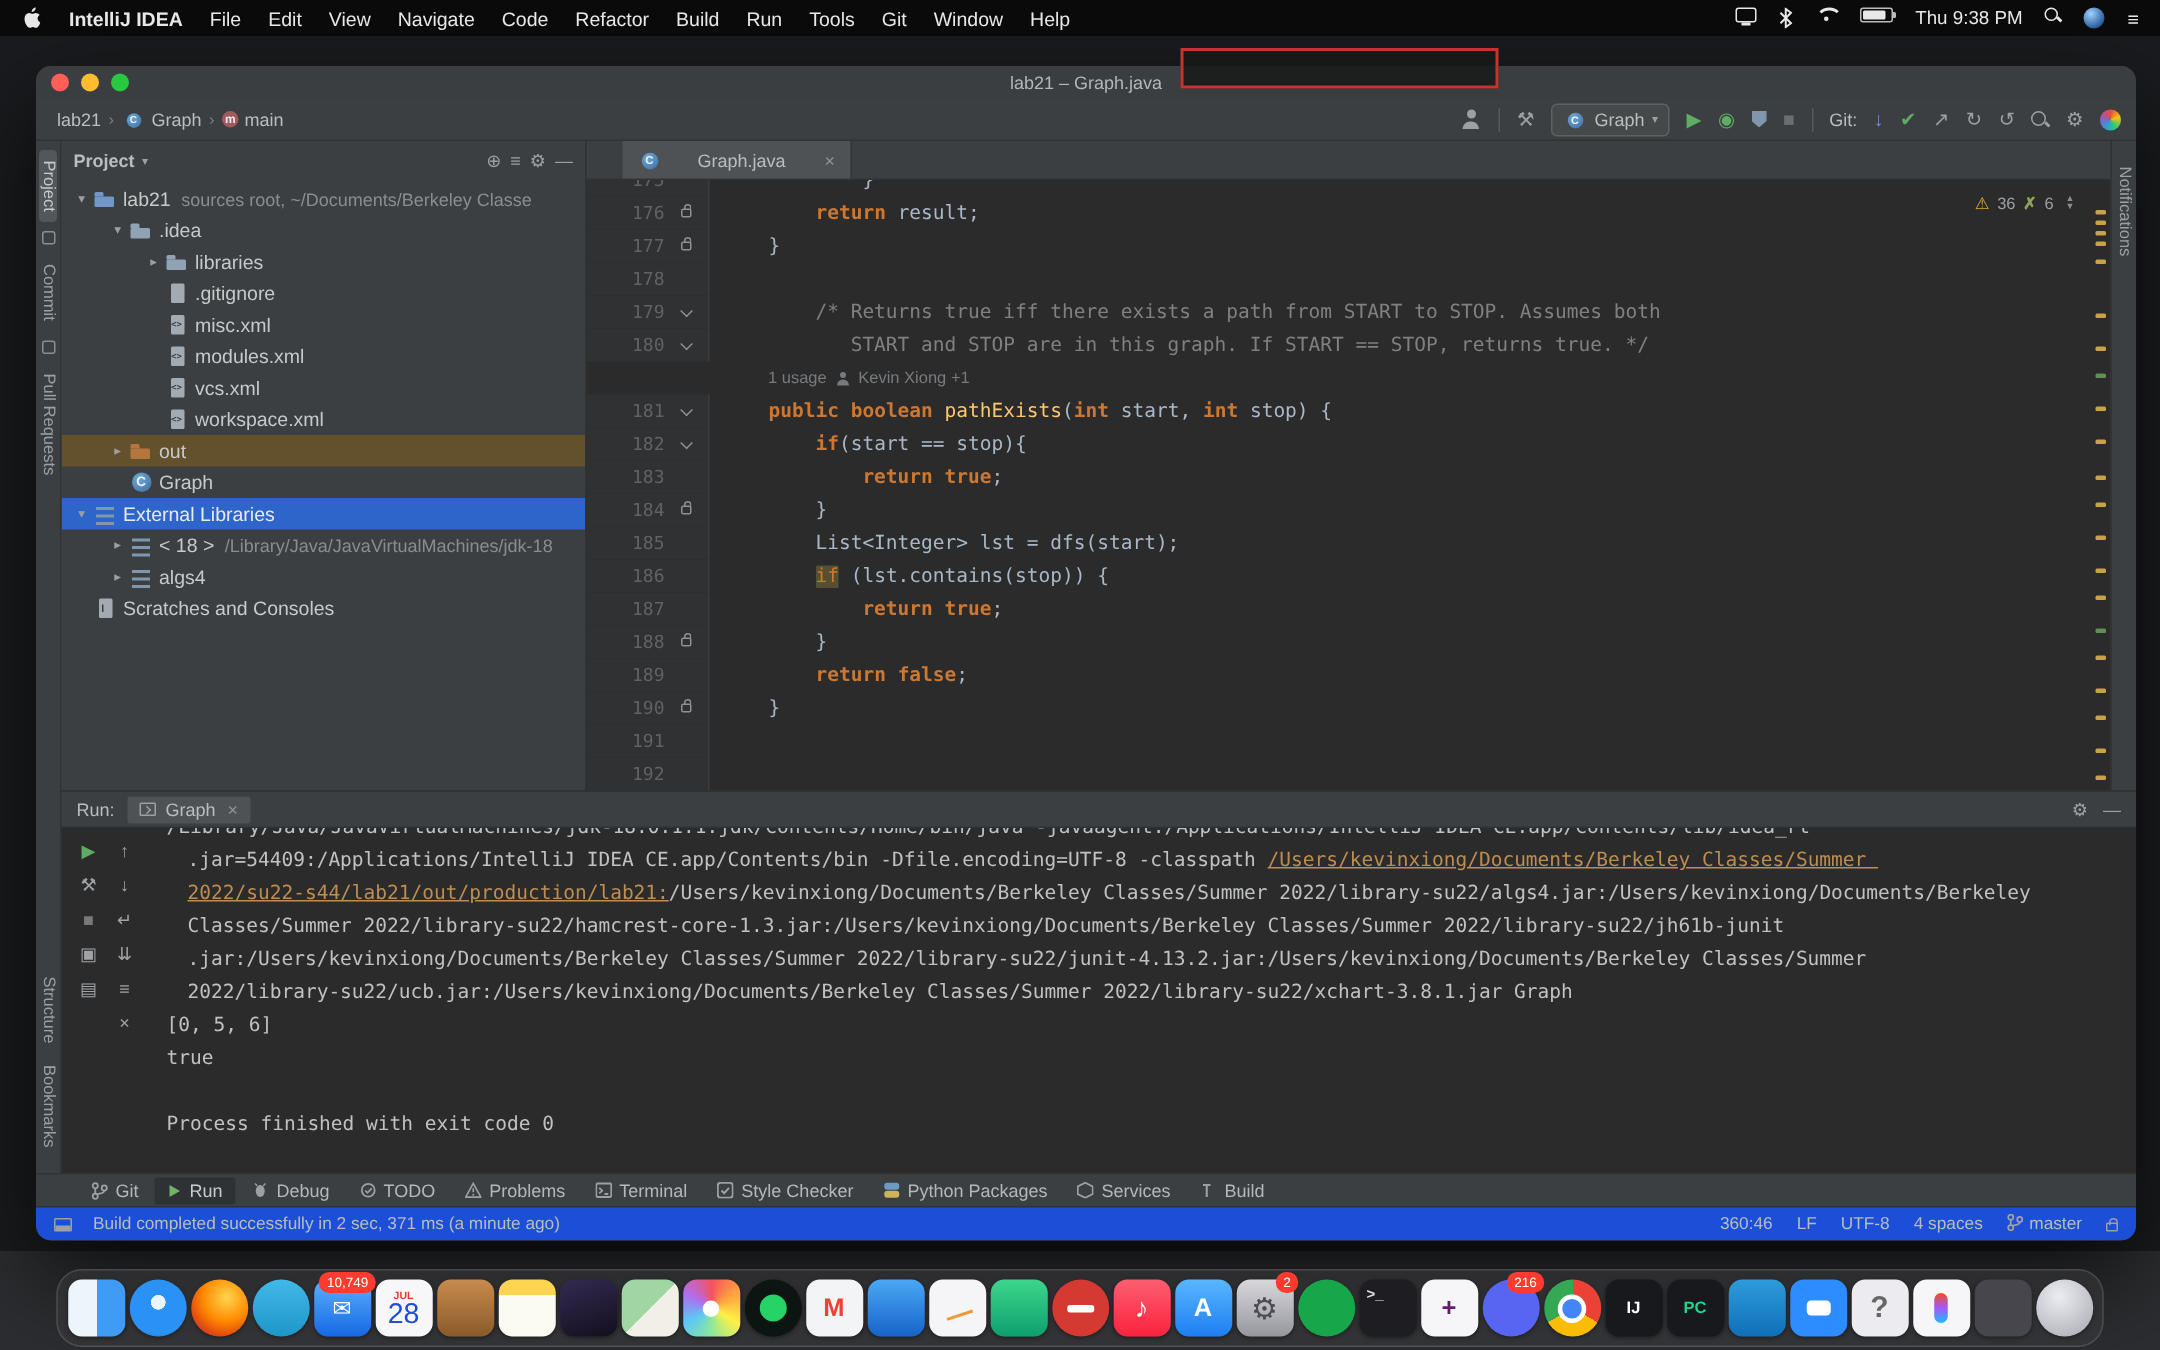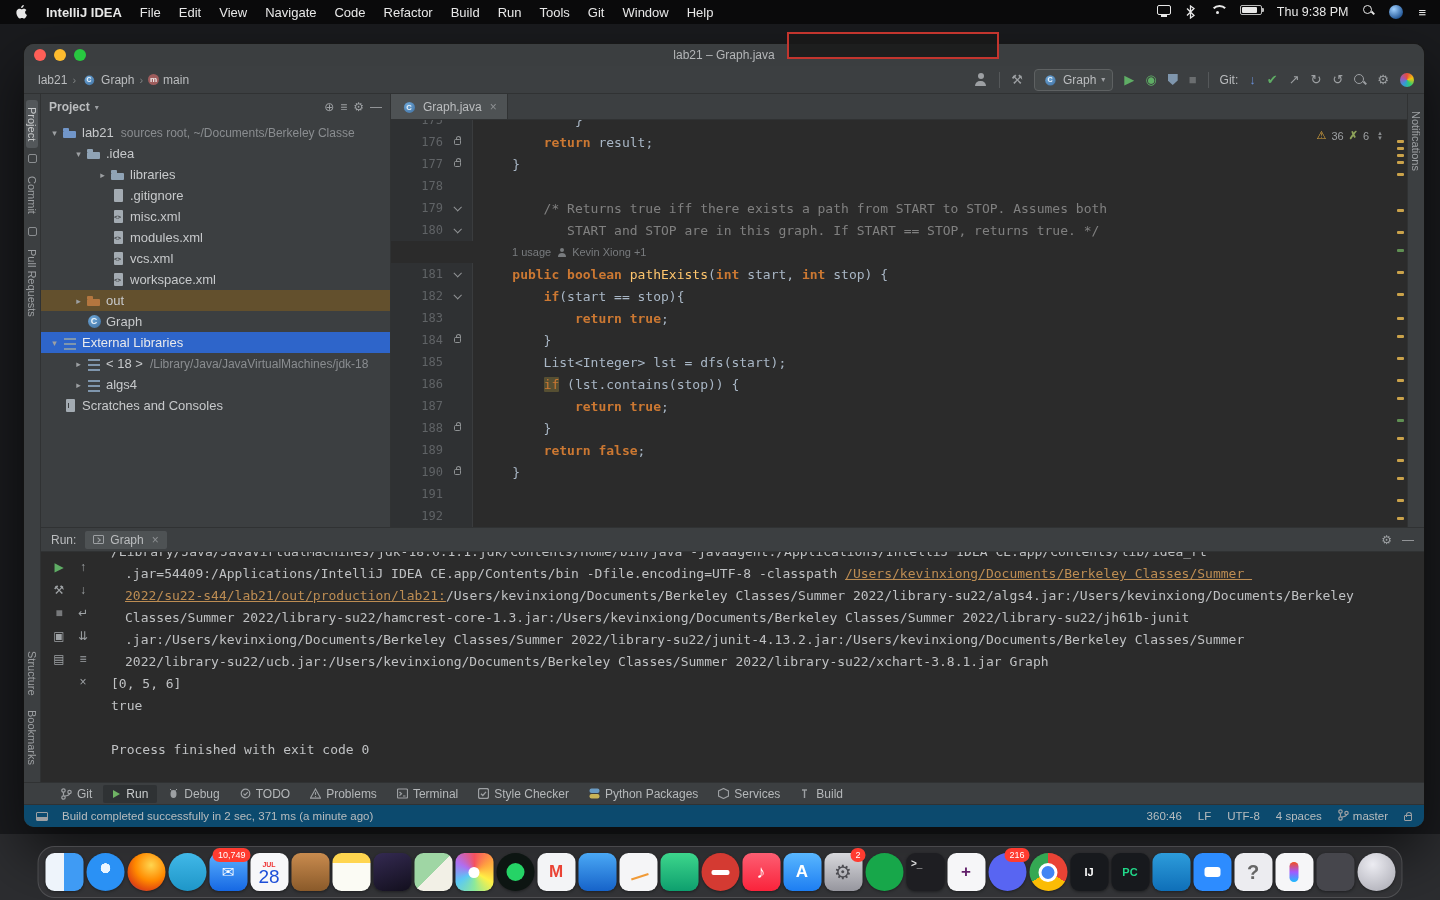--- a/index.html
+++ b/index.html
@@ -107,22 +107,22 @@
   .ti-iml::after { content:""; position:absolute; right:1px; bottom:1px; width:5px; height:5px; background:#9876aa; border-radius:1px; }
   .ti-scratch::after { content:""; position:absolute; left:6px; top:5px; width:4px; height:5px; border-left:1.5px solid #3c3f41; }
   .ti-class::before { content:"C"; position:absolute; inset:1.5px; background:radial-gradient(circle at 35% 30%,#6fa8d8,#3d6d9e);
         border-radius:50%; color:#ecf3f9; font:bold 9px/13px "Liberation Sans",sans-serif; text-align:center; }
   .ti-libs::before,.ti-jdk::before,.ti-lib::before { content:""; position:absolute; left:2px; top:3px; width:12px; height:2.6px;
         background:#7f96ad; box-shadow:0 5px 0 #7f96ad, 0 10px 0 #7f96ad; }
 
   
   .editor { flex:1; display:flex; flex-direction:column; min-width:0; background:#2b2b2b; }
   .tabbar { height:26px; background:#3c3f41; border-bottom:1px solid #303233; display:flex; flex:none; }
-  .tab { background:#4e5254; display:flex; align-items:center; gap:6px; padding:0 10px;
-         font-size:12px; color:#bbbdbf; border-right:1px solid #303233; }
+  .tab { background:#4e5254; display:flex; align-items:center; gap:24px; padding:0 10px;
+         font-size:12px; color:#bbbdbf; border-right:1px solid #303233;margin-left:24px; }
   .tab .ti { transform:scale(.85); }
   .tab-close { color:#8e9194; font-size:12px; margin-left:2px; }
   .code-area { flex:1; position:relative; overflow:hidden; font-family:"DejaVu Sans Mono",monospace; font-size:13px; }
   .code-rows { margin-top:-11px; }
   .crow { height:22px; display:flex; align-items:center; }
   .gutter { width:82px; flex:none; height:22px; display:flex; align-items:center; background:#2f3133; border-right:1px solid #3a3c3e; }
   .lnum { width:52px; text-align:right; color:#606366; font-size:12px; }
   .foldc { width:28px; display:flex; justify-content:center; }
   .fold-down { width:6px; height:6px; border-right:1.6px solid #8f9294; border-bottom:1.6px solid #8f9294; transform:rotate(45deg) translateY(-1px); }
   .fold-lock { width:7px; height:6px; border:1.3px solid #8f9294; border-radius:1.5px; position:relative; }
@@ -167,21 +167,21 @@
   .cline { white-space:pre; }
   .cline.wrap { padding-left:14px; }
   .clink { color:#bd8d53; text-decoration:underline; }
 
   
   .bottombar { height:22px; background:#3c3f41; border-top:1px solid #303233; display:flex;
                align-items:center; padding-left:28px; gap:2px; font-size:12px; color:#b5b8ba; flex:none; }
   .twb { display:flex; align-items:center; gap:5px; padding:2px 9px; border-radius:2px; cursor:default; white-space:nowrap; }
   .twb.active { background:#2f3234; color:#c9cccd; }
   .twb svg { display:block; }
-  .statusbar { height:23px; background:#0c4a6e; border-top:1px solid #303233; display:flex;
+  .statusbar { height:23px; background:#1d4ed8; border-top:1px solid #303233; display:flex;
                align-items:center; padding:0 12px; font-size:11.5px; color:#b8bcbe; flex:none; }
   .sb-ico { width:12px; height:9px; border:1.2px solid #9da0a3;  border-radius:1px; position:relative; margin-right:14px; }
   .sb-ico::before { content:""; position:absolute; left:0; bottom:0; width:100%; height:3px; background:#9da0a3; }
   .sb-right { margin-left:auto; display:flex; align-items:center; gap:16px; }
   .sb-item { display:flex; align-items:center; gap:4px; }
   .ic-lock { width:8px; height:6px; border:1.2px solid #9da0a3; border-radius:1px; position:relative; margin-top:4px; }
   .ic-lock::before { content:""; position:absolute; left:1px; top:-4px; width:4px; height:3.5px; border:1.2px solid #9da0a3; border-bottom:none; border-radius:3px 3px 0 0; }
 
   
   .bottom-band { position:absolute; left:0; right:0; bottom:0; height:66px; background:#2c2d30; }

